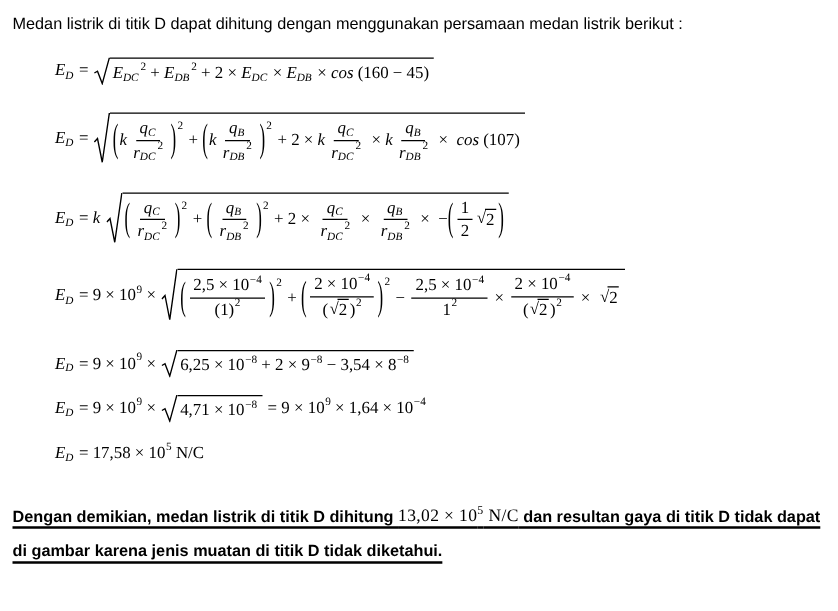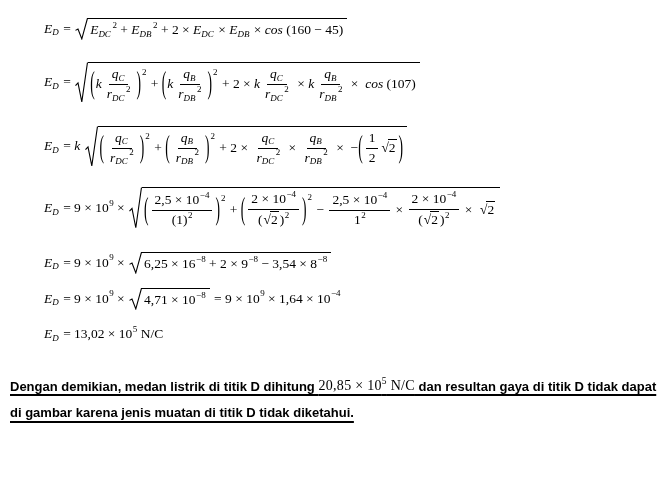--- a/index.html
+++ b/index.html
@@ -43,20 +43,21 @@
 
   .conclusion{margin:26px 10px 0 10px;font-size:13px;font-weight:700;line-height:27px;
     text-decoration:underline;text-decoration-thickness:1.5px;text-underline-offset:3.5px;}
   .mfrag{font-family:"Liberation Serif",serif;font-weight:400;font-size:14px;letter-spacing:0.3px;}
   .mfrag sup{font-size:9.5px;}
 </style>
 </head>
 <body>
 
 <div>
+  <p class="intro">Medan listrik di titik D dapat dihitung dengan menggunakan persamaan medan listrik berikut :</p>
 
   <div id="equation-list">
       <div class="eq">
         <span class="row">
           <span class="mv">E</span>
           <span class="msb">D</span>
         </span>
         <span class="mt"> = </span>
         <span class="sqrt">
           <svg viewBox="0 0 13 30" preserveAspectRatio="none">
@@ -394,21 +395,21 @@
           <span class="msb">D</span>
         </span>
         <span class="mt"> = 9 × 10</span>
         <span class="msp">9</span>
         <span class="mt"> × </span>
         <span class="sqrt">
           <svg viewBox="0 0 13 30" preserveAspectRatio="none">
             <path d="M0.5,17 L3,15 L6.8,28.6 L12.4,0.7 L13,0.7" fill="none" stroke="#000" stroke-width="1.1" vector-effect="non-scaling-stroke"></path>
           </svg>
           <span class="sqc">
-            <span class="mt">6,25 × 16</span>
+            <span class="mt">6,25 × 10</span>
             <span class="msp">−8</span>
             <span class="mt"> + 2 × 9</span>
             <span class="msp">−8</span>
             <span class="mt"> − 3,54 × 8</span>
             <span class="msp">−8</span>
           </span>
         </span>
       </div>
       <div class="eq">
         <span class="row">
@@ -430,20 +431,20 @@
         <span class="mt"> = 9 × 10</span>
         <span class="msp">9</span>
         <span class="mt"> × 1,64 × 10</span>
         <span class="msp">−4</span>
       </div>
       <div class="eq">
         <span class="row">
           <span class="mv">E</span>
           <span class="msb">D</span>
         </span>
-        <span class="mt"> = 13,02 × 10</span>
+        <span class="mt"> = 17,58 × 10</span>
         <span class="msp">5</span>
         <span class="mt"> N/C</span>
       </div>
     </div>
 
-  <p class="conclusion"><span>Dengan demikian, medan listrik di titik D dihitung </span><span class="mfrag"><span>20,85 × 10</span><sup>5</sup><span> N/C</span></span><span> dan resultan gaya di titik D tidak dapat di gambar karena jenis muatan di titik D tidak diketahui.</span></p>
+  <p class="conclusion"><span>Dengan demikian, medan listrik di titik D dihitung </span><span class="mfrag"><span>13,02 × 10</span><sup>5</sup><span> N/C</span></span><span> dan resultan gaya di titik D tidak dapat di gambar karena jenis muatan di titik D tidak diketahui.</span></p>
 </div>
 
 </body></html>

